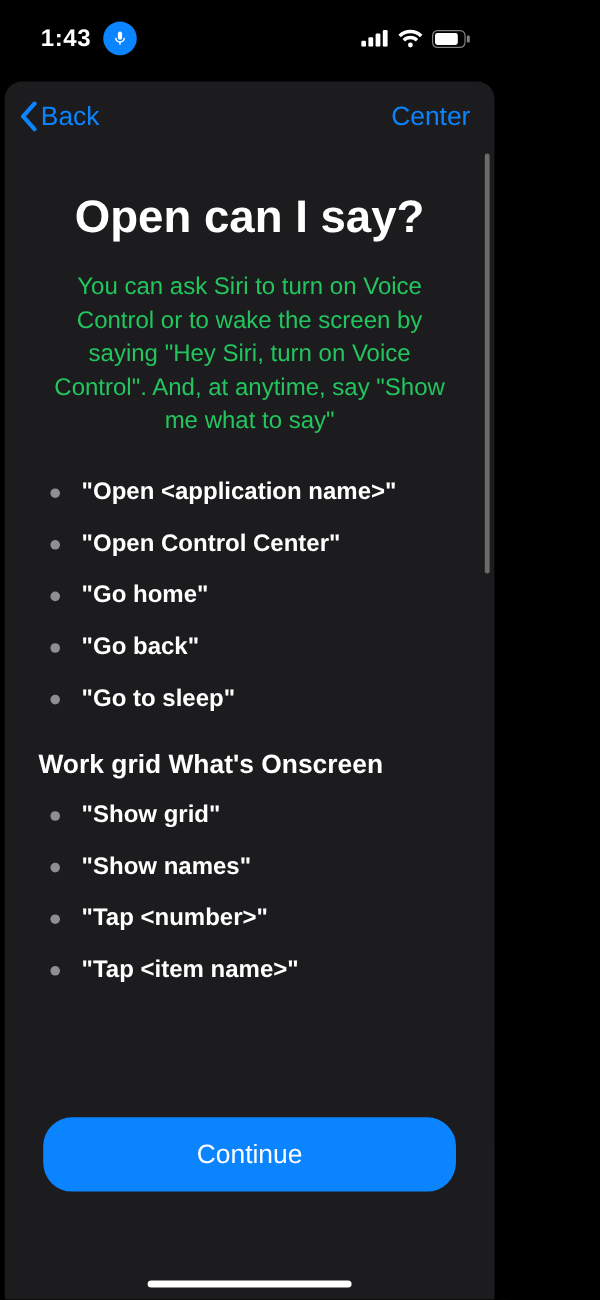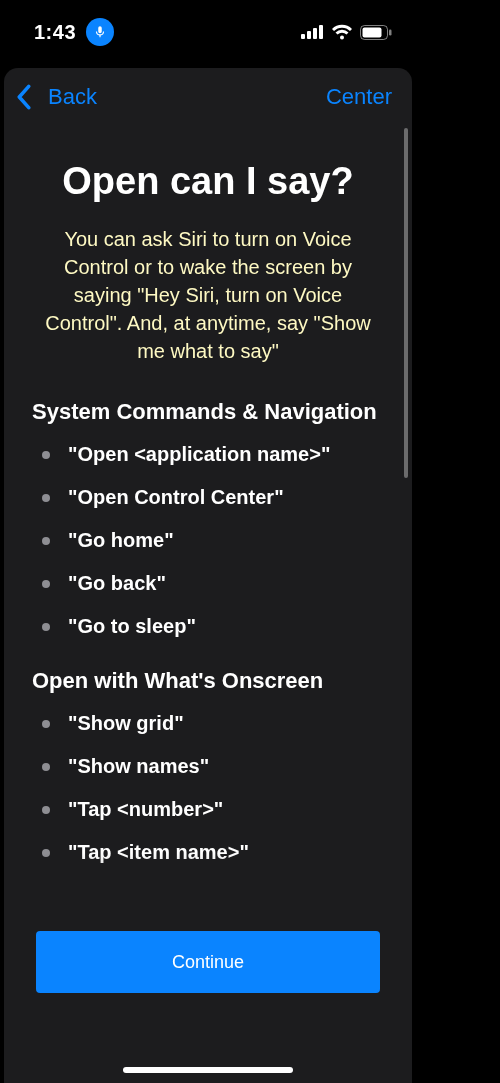--- a/index.html
+++ b/index.html
@@ -11,39 +11,39 @@
   .status-left { display: flex; align-items: center; gap: 10px; }
   .status-time { font-size: 20px; font-weight: 600; letter-spacing: 0.5px; }
   .mic-badge { width: 28px; height: 28px; border-radius: 50%; background: #0a84ff; display: flex; align-items: center; justify-content: center; }
   .mic-badge svg { width: 14px; height: 14px; fill: #fff; }
   .status-right { display: flex; align-items: center; gap: 7px; }
   .status-right svg { display: block; }
 
   
   .sheet { position: absolute; top: 68px; left: 4px; right: 4px; bottom: 0; background: #1c1c1e; border-top-left-radius: 14px; border-top-right-radius: 14px; display: flex; flex-direction: column; }
   .nav-row { display: flex; justify-content: space-between; align-items: center; padding: 16px 20px 10px 12px; }
-  .nav-back { display: flex; align-items: center; color: #0a84ff; font-size: 22px; gap: 16px; }
+  .nav-back { display: flex; align-items: center; color: #0a84ff; font-size: 22px; gap: 2px; }
   .nav-back svg { width: 16px; height: 26px; stroke: #0a84ff; stroke-width: 3; fill: none; stroke-linecap: round; stroke-linejoin: round; }
   .nav-cancel { color: #0a84ff; font-size: 22px; }
 
   .content-wrap { position: relative; flex: 1; overflow: hidden; }
   .scroll { padding: 24px 28px 0 28px; height: 100%; overflow: hidden; }
   .title { font-size: 38px; font-weight: 700; text-align: center; margin: 16px 0 22px; }
-  .subtitle { font-size: 20px; line-height: 1.4; text-align: center; color: #fef9c3; margin-bottom: 34px; padding: 0 2px; }
+  .subtitle { font-size: 20px; line-height: 1.4; text-align: center; color: #22c55e; margin-bottom: 34px; padding: 0 2px; }
   .section-title { font-size: 22px; font-weight: 600; margin: 6px 0 18px; }
   ul.commands { list-style: none; padding-left: 10px; margin-bottom: 30px; }
   ul.commands li { display: flex; align-items: center; gap: 18px; font-size: 20px; font-weight: 600; color: #fff; margin-bottom: 20px; }
   ul.commands li .dot { width: 8px; height: 8px; background: #8e8e93; border-radius: 50%; flex-shrink: 0; }
 
   .scroll-indicator { position: absolute; right: 4px; top: 8px; width: 4px; height: 350px; background: rgba(255,255,255,0.35); border-radius: 2px; }
 
   
   .fade { position: absolute; left: 0; right: 0; bottom: 0; height: 230px; background: linear-gradient(to bottom, rgba(28,28,30,0) 0%, rgba(28,28,30,1) 45%); pointer-events: none; }
 
-  .continue-btn { position: absolute; left: 32px; right: 32px; bottom: 90px; height: 62px; background: #0a84ff; border-radius: 4px; display: flex; align-items: center; justify-content: center; font-size: 18px; color: #fff; }
+  .continue-btn { position: absolute; left: 32px; right: 32px; bottom: 90px; height: 62px; background: #0a84ff; border-radius: 24px; display: flex; align-items: center; justify-content: center; font-size: 22px; color: #fff; }
 
   .home-indicator { position: absolute; bottom: 10px; left: 50%; transform: translateX(-50%); width: 170px; height: 6px; background: #fff; border-radius: 3px; }
 </style>
 </head>
 <body>
 
 <div class="device">
 
   <div class="status-bar">
     <div class="status-left">
@@ -87,21 +87,20 @@
         <span>Back</span>
       </div>
       <div class="nav-cancel">Center</div>
     </div>
 
     <div class="content-wrap">
       <div class="scroll">
         <h1 class="title">Open can I say?</h1>
         <p class="subtitle">You can ask Siri to turn on Voice Control or to wake the screen by saying "Hey Siri, turn on Voice Control". And, at anytime, say "Show me what to say"</p>
 
-        <h2 class="section-title">System Commands &amp; Navigation</h2>
         <ul class="commands">
           <li>
               <span class="dot"></span>
               <span>"Open &lt;application name&gt;"</span>
             </li>
           <li>
               <span class="dot"></span>
               <span>"Open Control Center"</span>
             </li>
           <li>
@@ -111,21 +110,21 @@
           <li>
               <span class="dot"></span>
               <span>"Go back"</span>
             </li>
           <li>
               <span class="dot"></span>
               <span>"Go to sleep"</span>
             </li>
         </ul>
 
-        <h2 class="section-title">Open with What's Onscreen</h2>
+        <h2 class="section-title">Work grid What's Onscreen</h2>
         <ul class="commands">
           <li>
               <span class="dot"></span>
               <span>"Show grid"</span>
             </li>
           <li>
               <span class="dot"></span>
               <span>"Show names"</span>
             </li>
           <li>

